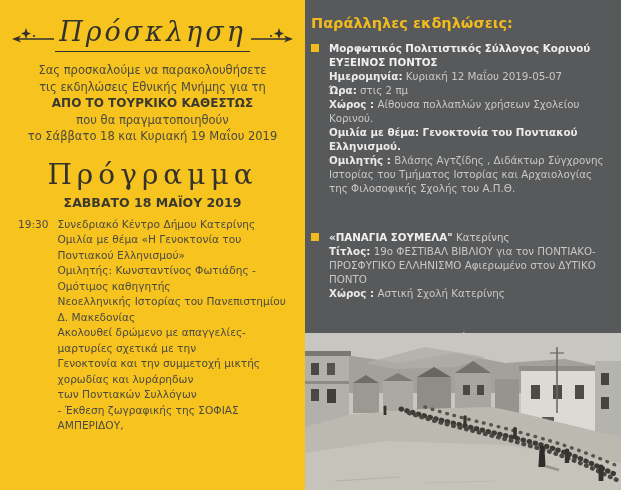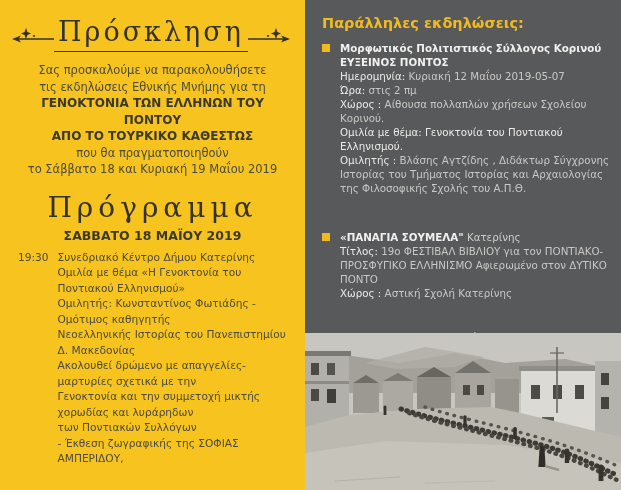--- a/index.html
+++ b/index.html
@@ -6,50 +6,50 @@
   #page{
     width:621px;height:490px;position:relative;overflow:hidden;
     font-family:"DejaVu Sans","Liberation Sans",sans-serif;
     display:flex;box-shadow:0 0 0 1px #777;
   }
   
   .left{
     width:305px;height:100%;background:#F7C31E;box-sizing:border-box;
     padding:14px 12px 0 12px;color:#4b4a42;flex:0 0 305px;
   }
-  .title-row{display:flex;align-items:center;justify-content:flex-start;margin-top:4px;}
+  .title-row{display:flex;align-items:center;justify-content:space-between;margin-top:4px;font-style:italic;}
   .inv-title{
     font-family:"DejaVu Serif","Liberation Serif",serif;
     font-size:27px;color:#33322c;letter-spacing:3px;line-height:1;
     padding:0 4px 6px 4px;border-bottom:1.5px solid #33322c;
   }
   .flourish{width:42px;height:20px;flex:0 0 auto;}
   .intro{margin-top:10px;text-align:center;font-size:11.5px;line-height:16.5px;color:#4b4a42;}
   .intro .b{font-weight:bold;font-size:12px;color:#3a392f;}
   .program-title{
     font-family:"DejaVu Serif","Liberation Serif",serif;
     font-size:28px;color:#33322c;letter-spacing:5px;text-align:center;margin-top:13px;
   }
   .day-header{font-weight:bold;font-size:12.5px;color:#3a392f;text-align:center;margin-top:4px;}
   .entry{display:flex;margin-top:7px;font-size:10.6px;line-height:15.5px;}
   .entry .time{flex:0 0 30px;margin-left:6px;margin-right:9px;color:#4b4a42;}
   .entry .sch-lines{flex:1;color:#4b4a42;}
   
   .right{
     flex:1;height:100%;background:#58595B;box-sizing:border-box;position:relative;
-    padding:15px 12px 0 17px;color:#cfcecb;
+    padding:15px 12px 0 6px;color:#cfcecb;
   }
   .right-heading{color:#F2BB1D;font-weight:bold;font-size:14.5px;margin-bottom:10px;}
   .event{display:flex;margin-bottom:13px;}
   .event .bullet{flex:0 0 8px;width:8px;height:8px;background:#F2BB1D;margin-top:3px;margin-right:10px;}
   .event .ev-content{flex:1;font-size:10.3px;line-height:14px;}
   .ev-title{margin-bottom:0;}
   .ev-title .tb{font-weight:bold;color:#f1f0ee;}
   .ev-title .tr{color:#cfcecb;}
-  .ev-line .lbl{font-weight:normal;color:#eceae7;text-align:right;}
+  .ev-line .lbl{font-weight:bold;color:#eceae7;text-align:right;}
   .ev-line .val{color:#c9c8c5;}
   .gap1{height:22px;} .gap2{height:17px;}
   .youth-heading{color:#F2BB1D;font-weight:bold;font-size:14.5px;margin:20px 0 8px 0;}
   .youth-text{font-size:10.3px;line-height:15px;color:#c9c8c5;padding-right:4px;}
   .youth-text .lead{font-weight:bold;color:#eceae7;}
   
   .photo{
     position:absolute;left:0;bottom:0;width:100%;height:157px;overflow:hidden;
   }
   .photo svg{display:block;width:100%;height:100%;}
@@ -72,21 +72,20 @@
         <line x1="0" y1="14" x2="36" y2="14" stroke="#33322c" stroke-width="1.4"></line>
         <polygon points="42,14 33,10.5 35.5,14 33,17.5" fill="#33322c"></polygon>
         <polygon points="28,3 29.4,7 33,8.5 29.4,10 28,14 26.6,10 23,8.5 26.6,7" fill="#33322c"></polygon>
         <circle cx="20" cy="11" r="1.1" fill="#33322c"></circle>
       </svg>
     </div>
 
     <div class="intro">
       <div>Σας προσκαλούμε να παρακολουθήσετε</div>
       <div>τις εκδηλώσεις Εθνικής Μνήμης για τη</div>
-      <div class="b">ΓΕΝΟΚΤΟΝΙΑ ΤΩΝ ΕΛΛΗΝΩΝ ΤΟΥ ΠΟΝΤΟΥ</div>
       <div class="b">ΑΠΟ ΤΟ ΤΟΥΡΚΙΚΟ ΚΑΘΕΣΤΩΣ</div>
       <div>που θα πραγματοποιηθούν</div>
       <div>το Σάββατο 18 και Κυριακή 19 Μαΐου 2019</div>
     </div>
 
     <div class="program-title">Πρόγραμμα</div>
     <div class="day-header">ΣΑΒΒΑΤΟ 18 ΜΑΪΟΥ 2019</div>
 
     <div class="entry">
       <div class="time">19:30</div>

